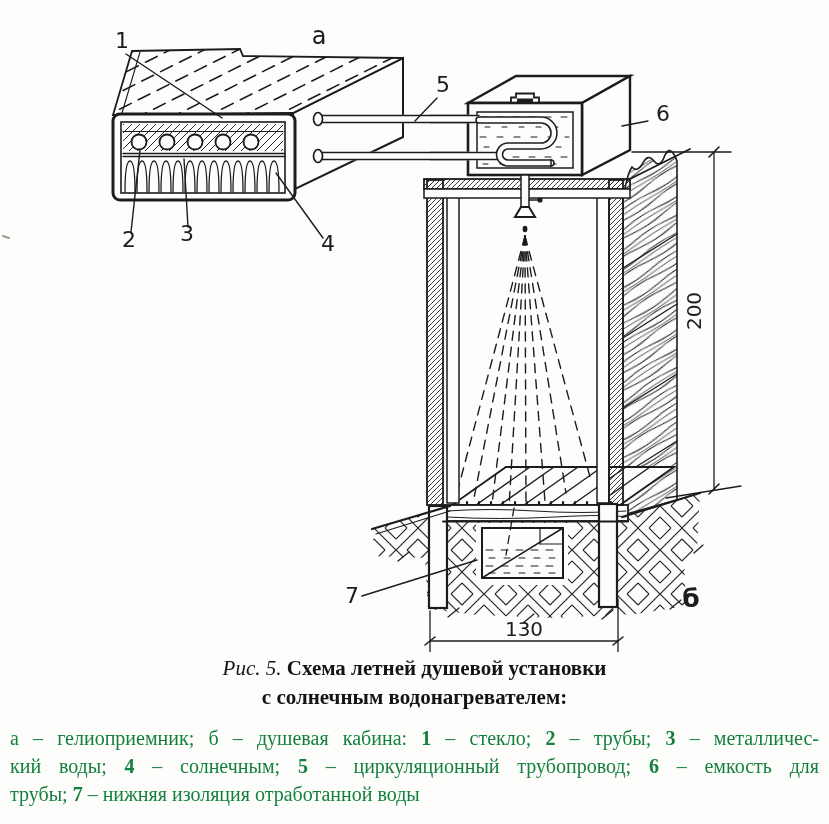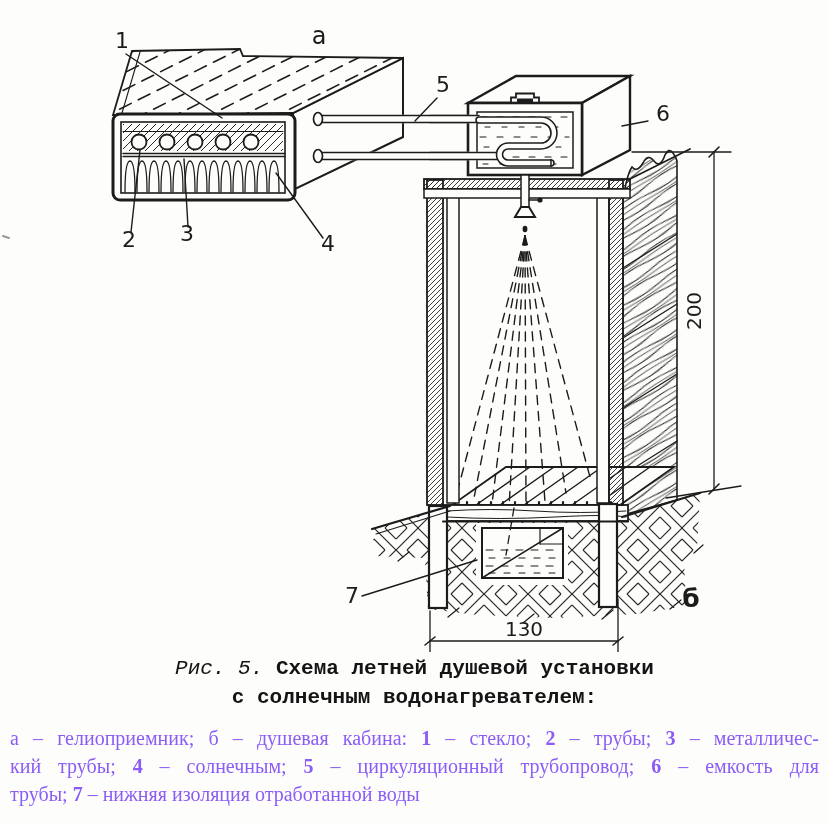--- a/index.html
+++ b/index.html
@@ -1,24 +1,24 @@
 <!DOCTYPE html>
 <html><head>
 <meta charset="utf-8">
 <style>
   html,body{margin:0;padding:0;background:#ffffff;}
   .page{position:relative;width:829px;height:824px;background:#fdfdfb;overflow:hidden;
         font-family:"DejaVu Sans",sans-serif;color:#161616;}
   .fig-svg{display:block;}
-  .caption{width:829px;text-align:center;font-family:Liberation Mono, monospace;
+  .caption{width:829px;text-align:center;font-family:Liberation Serif, serif;
            font-size:21px;line-height:29px;color:#141414;margin-top:2px;}
   .caption .figref{font-style:italic;font-weight:normal;}
   .caption .cap-bold{font-weight:bold;}
   .legend{width:809px;padding:0 10px;margin-top:12px;font-family:"Liberation Serif","DejaVu Serif",serif;
-          font-size:20px;line-height:28px;color:#8b5cf6;}
+          font-size:20px;line-height:28px;color:#15803d;}
   .legend-line{text-align:justify;text-align-last:justify;}
   .legend-line.last{text-align-last:left;}
   .bnum{font-weight:bold;}
   svg text{font-family:"DejaVu Sans",sans-serif;fill:#1c1c1c;}
 </style>
 </head>
 <body>
 
 <div class="page">
 
@@ -270,17 +270,17 @@
 <div class="caption">
   <div>
     <span class="figref">Рис. 5.</span>
     <span class="cap-bold">Схема летней душевой установки</span>
   </div>
   <div class="cap-bold">с солнечным водонагревателем:</div>
 </div>
 
 <div class="legend">
   <div class="legend-line"><span>а – гелиоприемник; б – душевая кабина: </span><span class="bnum">1</span><span> – стекло; </span><span class="bnum">2</span><span> – трубы; </span><span class="bnum">3</span><span> – металличес-</span></div>
-  <div class="legend-line"><span>кий трубы; </span><span class="bnum">4</span><span> – солнечным; </span><span class="bnum">5</span><span> – циркуляционный трубопровод; </span><span class="bnum">6</span><span> – емкость для</span></div>
+  <div class="legend-line"><span>кий воды; </span><span class="bnum">4</span><span> – солнечным; </span><span class="bnum">5</span><span> – циркуляционный трубопровод; </span><span class="bnum">6</span><span> – емкость для</span></div>
   <div class="legend-line last"><span>трубы; </span><span class="bnum">7</span><span> – нижняя изоляция отработанной воды</span></div>
 </div>
 
 </div>
 
 </body></html>

